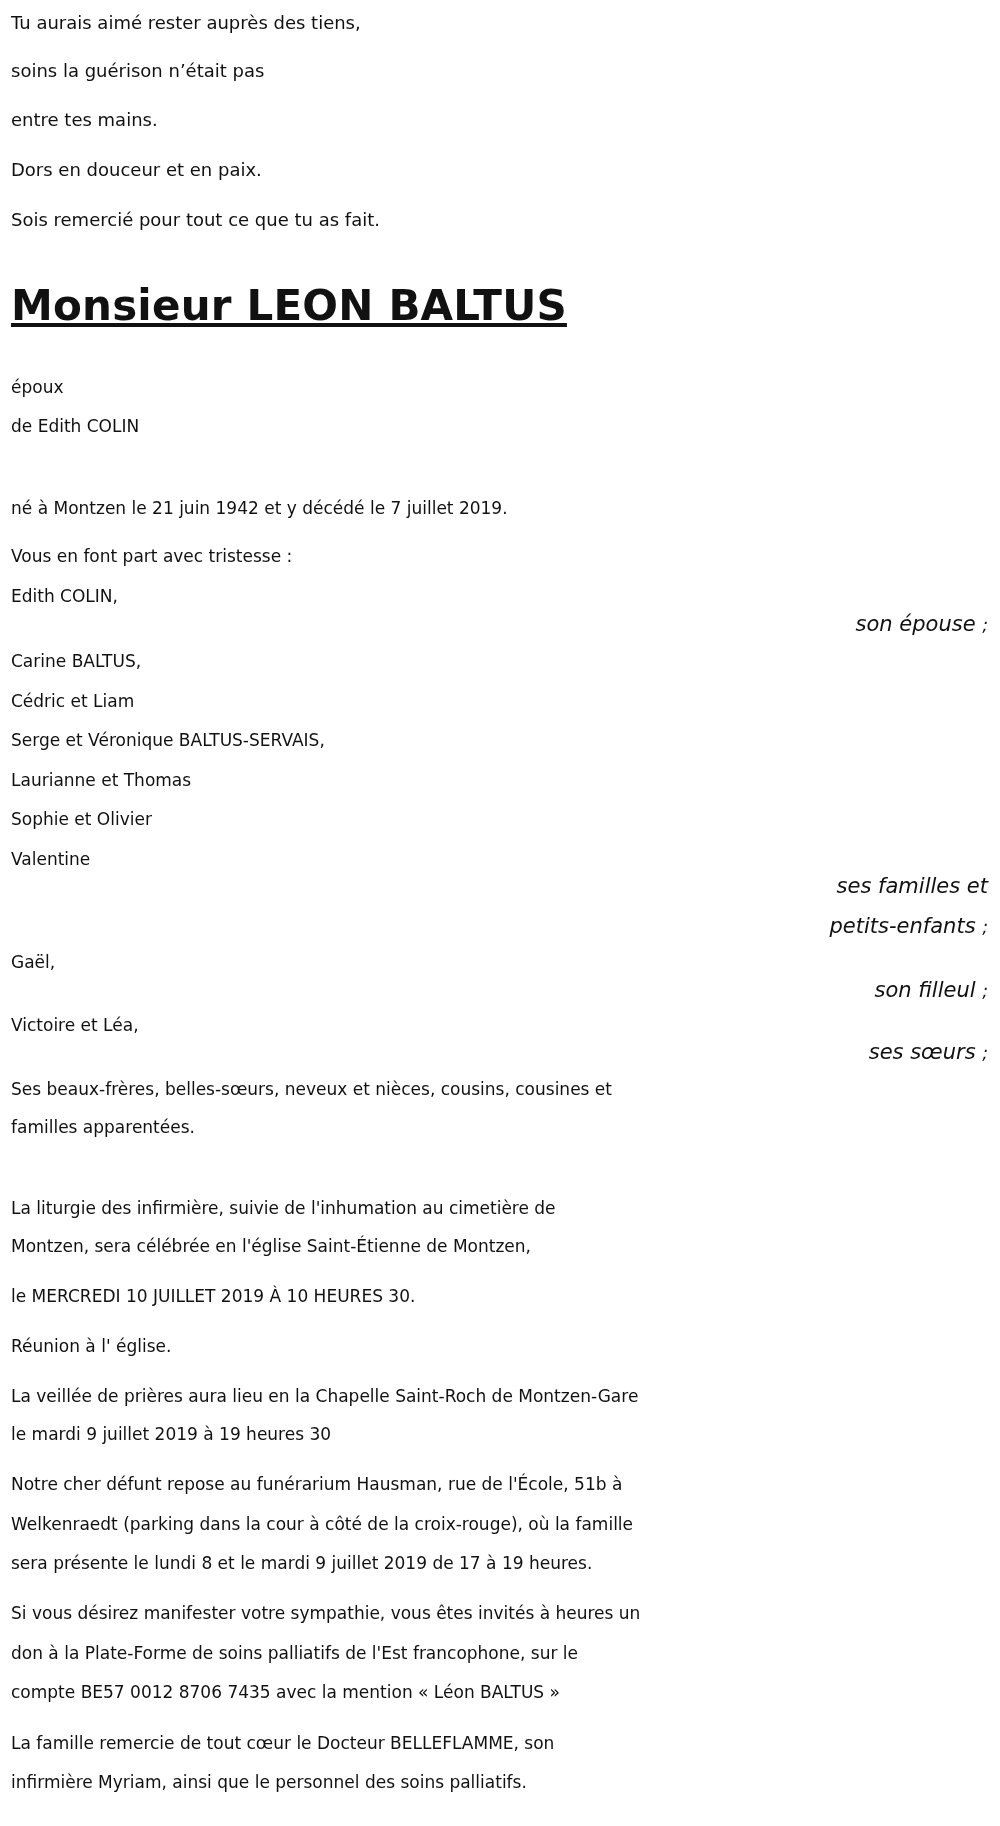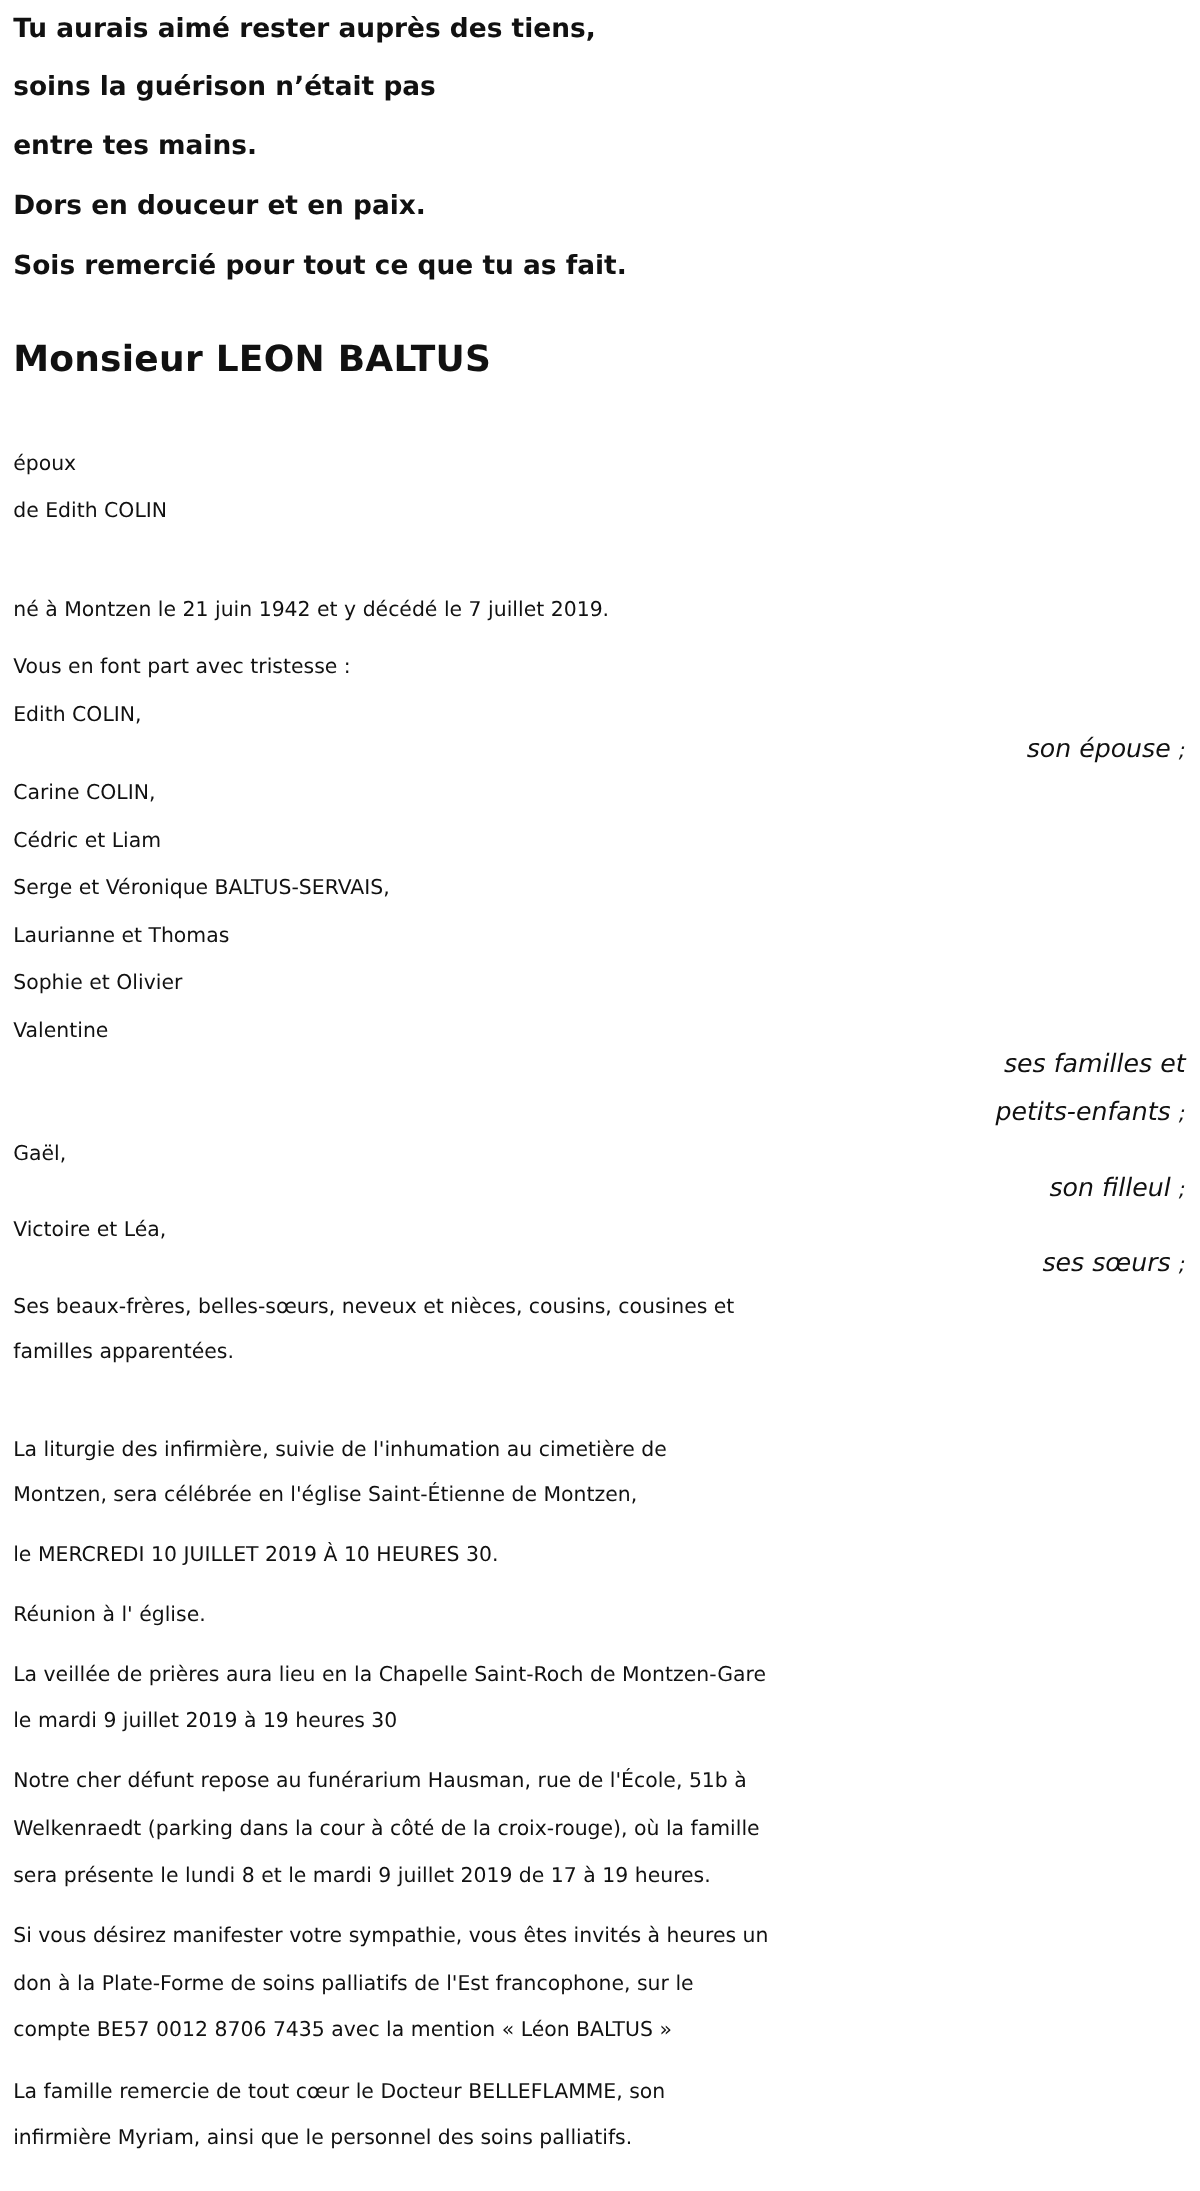--- a/index.html
+++ b/index.html
@@ -15,27 +15,28 @@
       font-family: "DejaVu Sans", "Liberation Sans", sans-serif;
       color: #111111;
     }
     .line {
       position: absolute;
       left: 11px;
       white-space: nowrap;
       line-height: 1;
     }
     .verse {
-      font-weight: bold;
-      font-size: 22px;
+      font-weight: normal;
+      font-size: 18px;
     }
     .title {
       font-weight: bold;
-      font-size: 30px;
+      font-size: 42px;
       letter-spacing: 0.2px;
+      text-decoration: underline;
     }
     .body {
       font-size: 17px;
     }
     .role {
       position: absolute;
       right: 12px;
       white-space: nowrap;
       line-height: 1;
       font-style: italic;
@@ -65,21 +66,21 @@
 <div class="line body" style="top:500px">né à Montzen le 21 juin 1942 et y décédé le 7 juillet 2019.</div>
 
 <div class="line body" style="top:548px">Vous en font part avec tristesse :</div>
 
 <div class="line body" style="top:588px">Edith COLIN,</div>
 <div class="role" style="top:614px">
   <span>son épouse</span>
   <span class="semi">;</span>
 </div>
 
-<div class="line body" style="top:653px">Carine COLIN,</div>
+<div class="line body" style="top:653px">Carine BALTUS,</div>
 <div class="line body" style="top:693px">Cédric et Liam</div>
 <div class="line body" style="top:732px">Serge et Véronique BALTUS-SERVAIS,</div>
 <div class="line body" style="top:772px">Laurianne et Thomas</div>
 <div class="line body" style="top:811px">Sophie et Olivier</div>
 <div class="line body" style="top:851px">Valentine</div>
 <div class="role" style="top:876px">ses familles et</div>
 <div class="role" style="top:916px">
   <span>petits-enfants</span>
   <span class="semi">;</span>
 </div>

